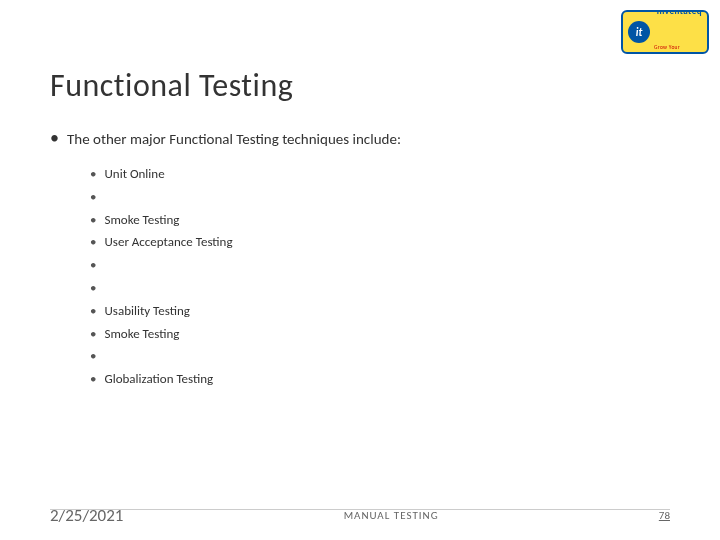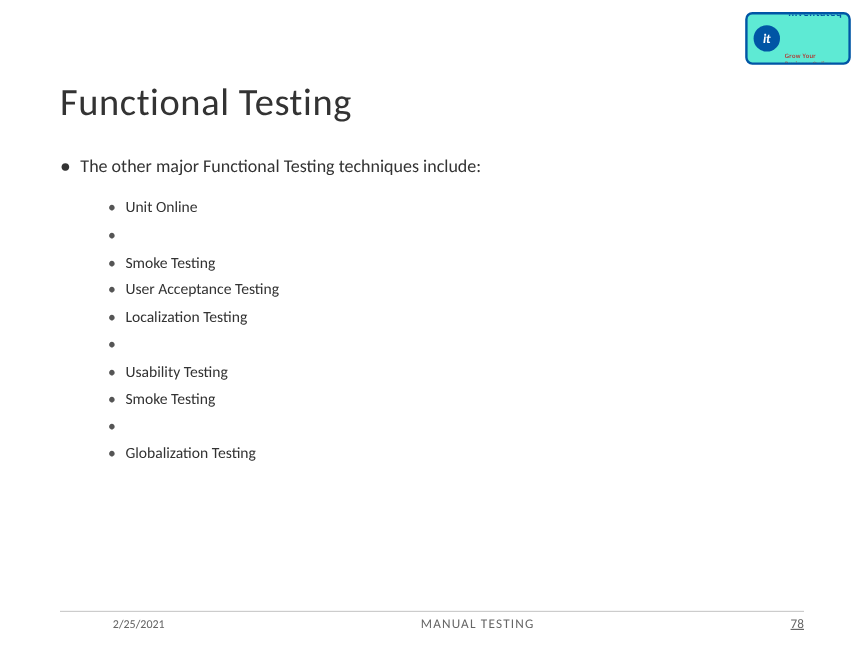--- a/index.html
+++ b/index.html
@@ -37,21 +37,21 @@
     }
 
     .logo-box {
       border: 2px solid #0055a5;
       border-radius: 6px;
       width: 88px;
       height: 44px;
       display: flex;
       align-items: center;
       justify-content: center;
-      background: #5eead4;
+      background: #fde047;
       overflow: hidden;
       padding: 3px 5px;
     }
 
     .logo-icon {
       width: 22px;
       height: 22px;
       background: #0055a5;
       border-radius: 50%;
       display: flex;
@@ -150,23 +150,22 @@
       bottom: 14px;
       left: 0;
       right: 0;
       display: flex;
       justify-content: space-between;
       align-items: center;
       padding: 0 50px;
     }
 
     .footer-date {
-      font-size: 10px;
+      font-size: 17px;
       color: #666666;
-      margin-left: 44px;
     }
 
     .footer-title {
       font-size: 11px;
       color: #666666;
       text-transform: uppercase;
       letter-spacing: 1px;
     }
 
     .footer-page {
@@ -224,21 +223,20 @@
       <span class="sub-bullet-text">Smoke Testing</span>
     </div>
 
     <div class="sub-bullet">
       <span class="sub-bullet-dot">•</span>
       <span class="sub-bullet-text">User Acceptance Testing</span>
     </div>
 
     <div class="sub-bullet">
       <span class="sub-bullet-dot">•</span>
-      <span class="sub-bullet-text">Localization Testing</span>
     </div>
 
     <div class="sub-bullet">
       <span class="sub-bullet-dot">•</span>
     </div>
 
     <div class="sub-bullet">
       <span class="sub-bullet-dot">•</span>
       <span class="sub-bullet-text">Usability Testing</span>
     </div>

